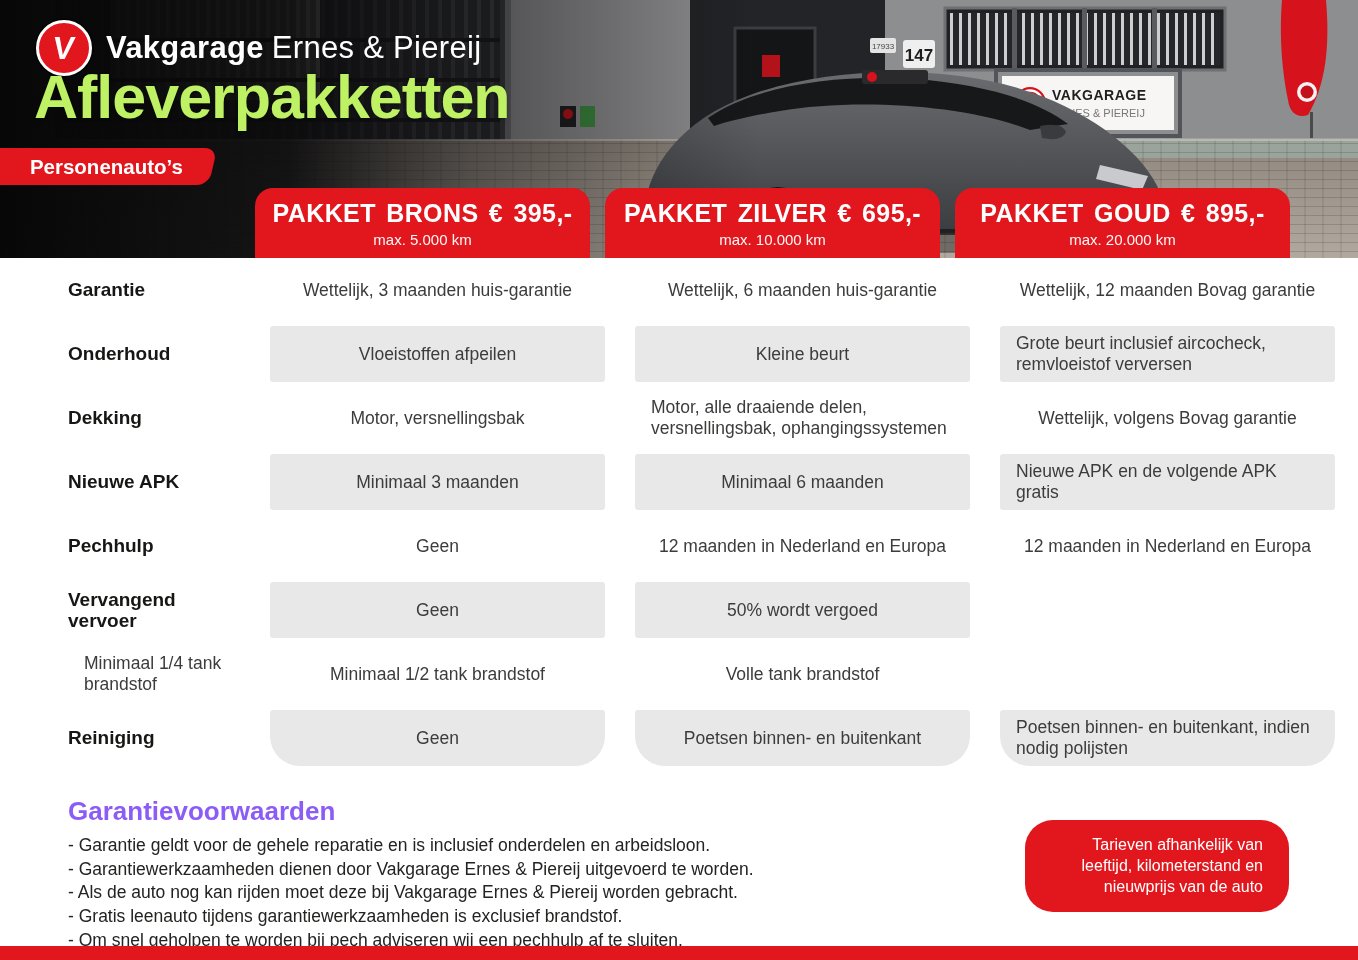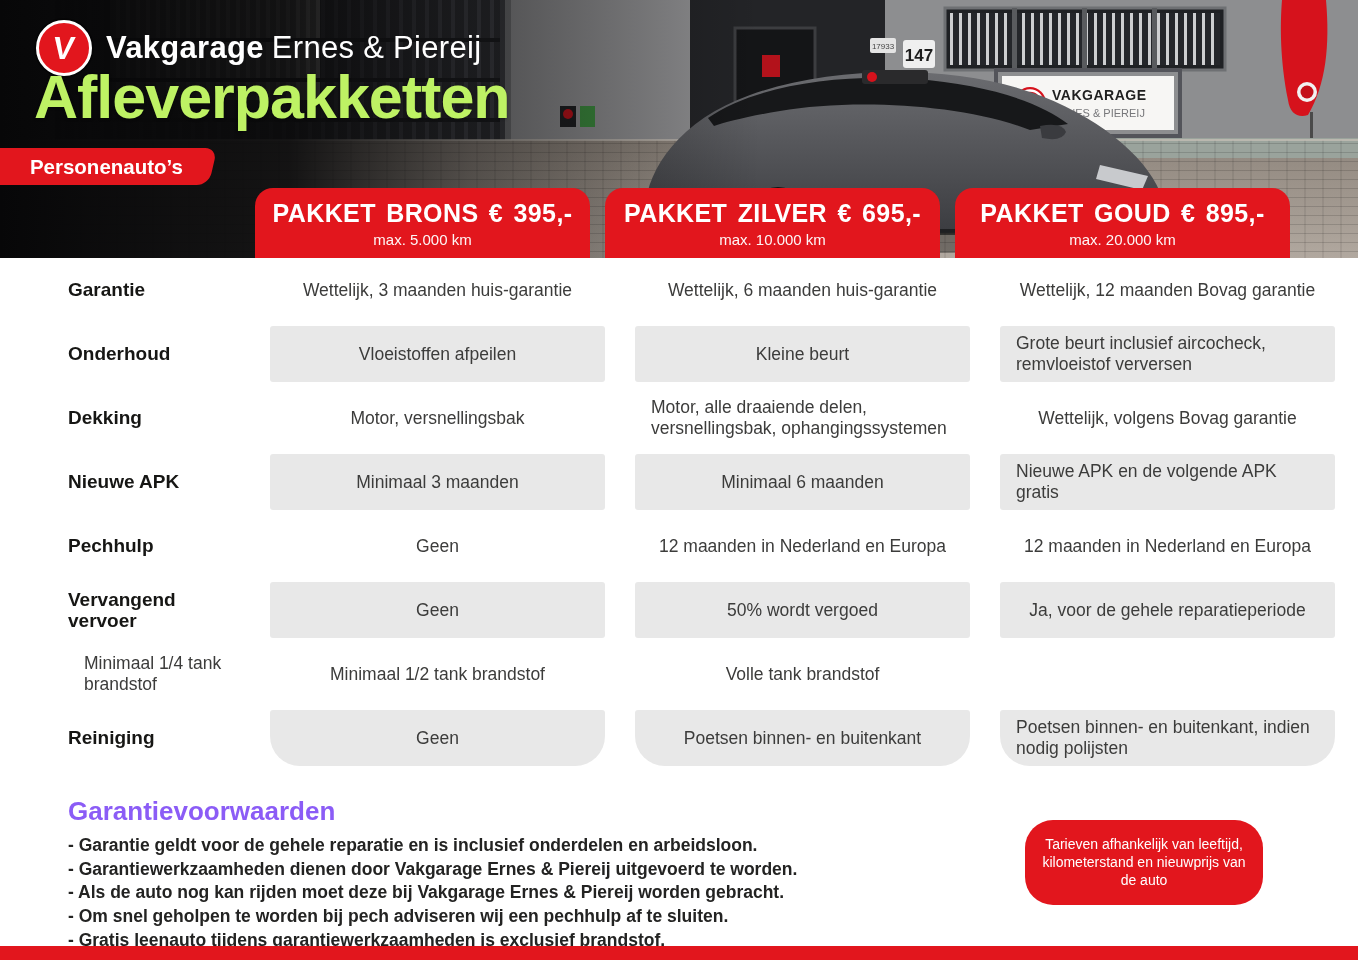--- a/index.html
+++ b/index.html
@@ -66,26 +66,26 @@
     display:flex;align-items:center;justify-content:center;
     font-size:17.5px;color:#3c3c3b;line-height:1.2;
     padding:4px 16px;margin:4px 0;
   }
   .trow.shaded .tcell{background:var(--row-gray);border-radius:3px;}
   .trow.last .tcell{border-radius:3px 3px 30px 30px;}
 
   
   .terms{position:relative;height:174px;padding:14px 68px 0;box-sizing:border-box;}
   .terms-heading{margin:12px 0 8px;font-size:26px;font-weight:700;color:#8b5cf6;}
-  .terms-item{margin:0 0 2px;font-size:17.5px;color:#232322;line-height:1.24;font-weight:bold;}
+  .terms-item{margin:0 0 2px;font-size:17.5px;color:#232322;line-height:1.24;}
   .notice{
     position:absolute;left:1025px;top:50px;
-    width:212px;padding:15px 13px;
+    width:212px;padding:15px 26px;
     background:var(--red);border-radius:28px;
-    color:#fff;font-size:14px;line-height:1.3;text-align:center;
+    color:#fff;font-size:16px;line-height:1.3;text-align:right;
   }
   .bottom-bar{position:absolute;left:0;bottom:0;width:1358px;height:14px;background:var(--red);}
 </style>
 </head>
 <body>
 
 <div class="poster">
 
   <header class="hero">
     <svg class="hero-svg" viewBox="0 0 1358 258" preserveAspectRatio="none" aria-hidden="true">
@@ -260,21 +260,20 @@
       <div class="tlabel">Pechhulp</div>
       <div class="tcell">Geen</div>
       <div class="tcell">12 maanden in Nederland en Europa</div>
       <div class="tcell">12 maanden in Nederland en Europa</div>
     </div>
 
     <div class="trow shaded">
       <div class="tlabel">Vervangend vervoer</div>
       <div class="tcell">Geen</div>
       <div class="tcell">50% wordt vergoed</div>
-      <div class="tcell">Ja, voor de gehele reparatieperiode</div>
     </div>
 
     <div class="trow">
       <div class="tcell">Minimaal 1/4 tank brandstof</div>
       <div class="tcell">Minimaal 1/2 tank brandstof</div>
       <div class="tcell">Volle tank brandstof</div>
     </div>
 
     <div class="trow shaded last">
       <div class="tlabel">Reiniging</div>
@@ -282,20 +281,20 @@
       <div class="tcell">Poetsen binnen- en buitenkant</div>
       <div class="tcell">Poetsen binnen- en buitenkant, indien nodig polijsten</div>
     </div>
   </main>
 
   <section class="terms">
     <h2 class="terms-heading">Garantievoorwaarden</h2>
     <p class="terms-item">- Garantie geldt voor de gehele reparatie en is inclusief onderdelen en arbeidsloon.</p>
     <p class="terms-item">- Garantiewerkzaamheden dienen door Vakgarage Ernes &amp; Piereij uitgevoerd te worden.</p>
     <p class="terms-item">- Als de auto nog kan rijden moet deze bij Vakgarage Ernes &amp; Piereij worden gebracht.</p>
+    <p class="terms-item">- Gratis leenauto tijdens garantiewerkzaamheden is exclusief brandstof.</p>
     <p class="terms-item">- Om snel geholpen te worden bij pech adviseren wij een pechhulp af te sluiten.</p>
-    <p class="terms-item">- Gratis leenauto tijdens garantiewerkzaamheden is exclusief brandstof.</p>
 
     <div class="notice">Tarieven afhankelijk van leeftijd, kilometerstand en nieuwprijs van de auto</div>
   </section>
 
   <footer class="bottom-bar"></footer>
 </div>
 
 </body></html>

